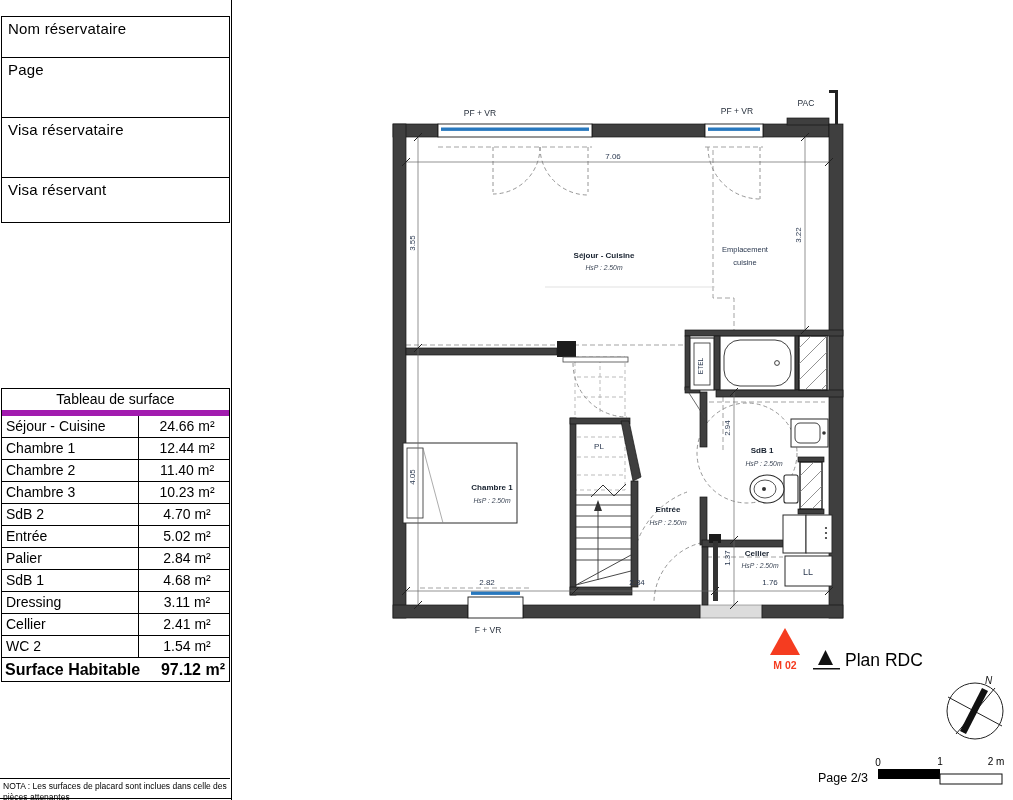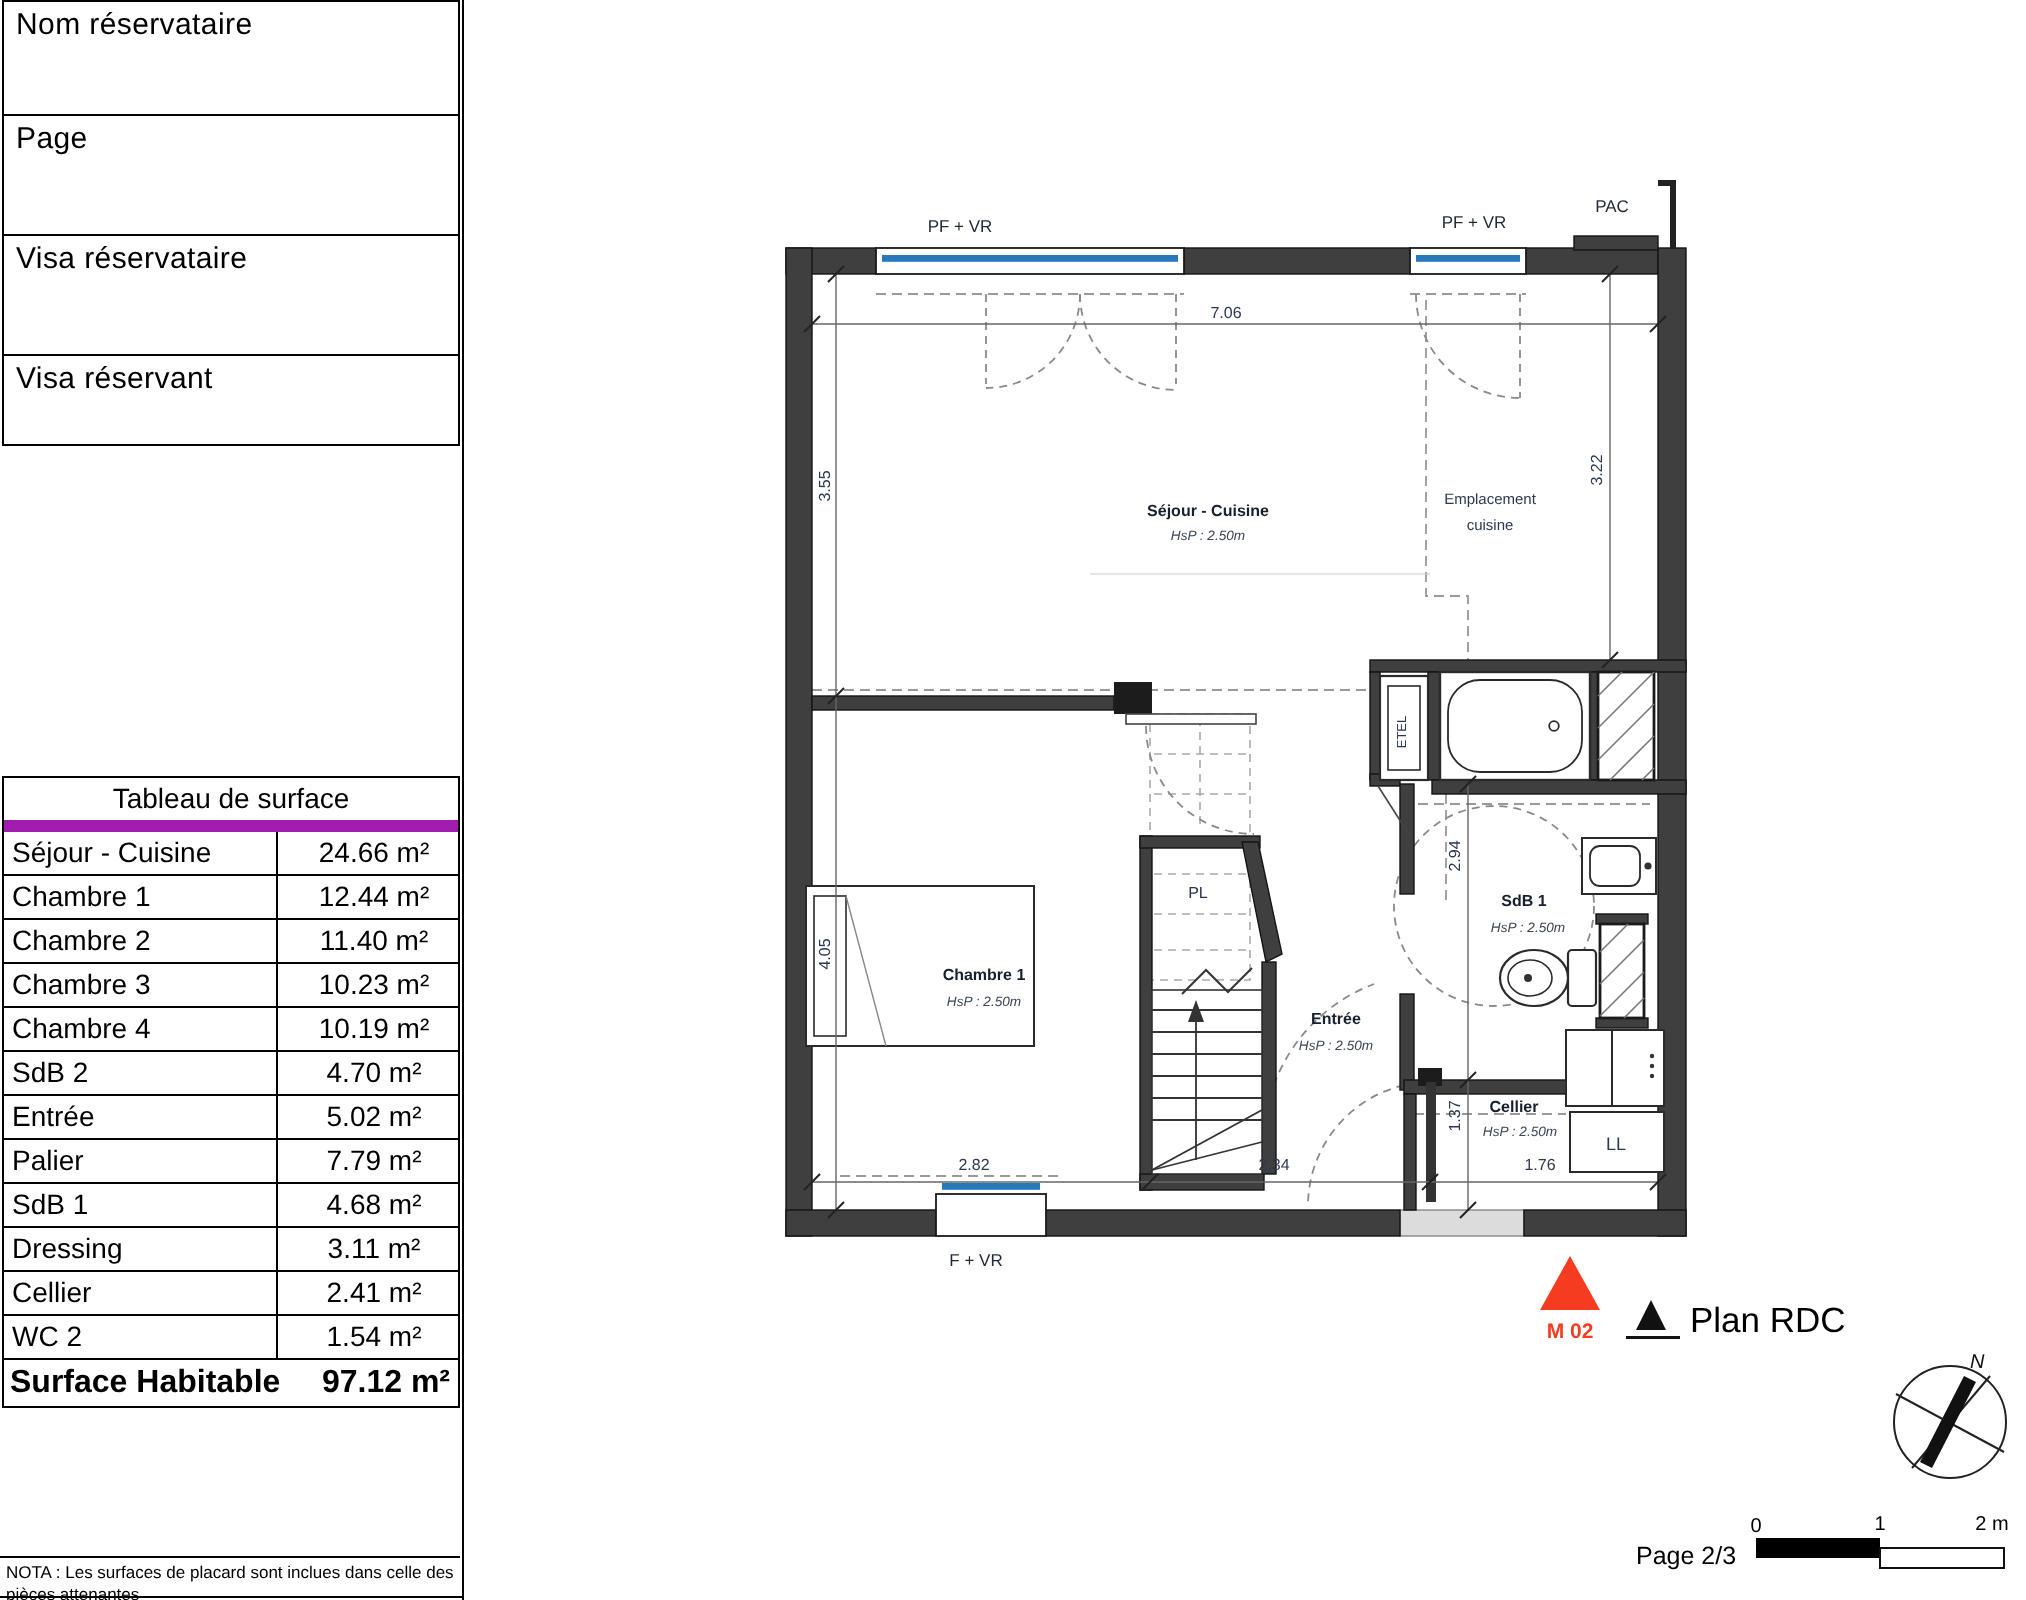--- a/index.html
+++ b/index.html
@@ -32,21 +32,21 @@
   .mid{text-anchor:middle;}
 </style>
 </head>
 <body>
 
 <div id="page">
 
   <div class="abs vline"></div>
   <div class="abs bline"></div>
 
-  <div class="abs form-cell" style="top:0;height:58px">
+  <div class="abs form-cell" style="top:16px;height:58px">
     <div class="flabel">Nom réservataire</div>
   </div>
   <div class="abs form-cell" style="top:57px;height:61px">
     <div class="flabel">Page</div>
   </div>
   <div class="abs form-cell" style="top:117px;height:61px">
     <div class="flabel">Visa réservataire</div>
   </div>
   <div class="abs form-cell" style="top:177px;height:46px">
     <div class="flabel">Visa réservant</div>
@@ -64,34 +64,30 @@
       </div>
     <div class="srow">
         <div class="name">Chambre 2</div>
         <div class="area">11.40 m²</div>
       </div>
     <div class="srow">
         <div class="name">Chambre 3</div>
         <div class="area">10.23 m²</div>
       </div>
     <div class="srow">
-        <div class="name">Chambre 4</div>
-        <div class="area">10.19 m²</div>
-      </div>
-    <div class="srow">
         <div class="name">SdB 2</div>
         <div class="area">4.70 m²</div>
       </div>
     <div class="srow">
         <div class="name">Entrée</div>
         <div class="area">5.02 m²</div>
       </div>
     <div class="srow">
         <div class="name">Palier</div>
-        <div class="area">7.79 m²</div>
+        <div class="area">2.84 m²</div>
       </div>
     <div class="srow">
         <div class="name">SdB 1</div>
         <div class="area">4.68 m²</div>
       </div>
     <div class="srow">
         <div class="name">Dressing</div>
         <div class="area">3.11 m²</div>
       </div>
     <div class="srow">

